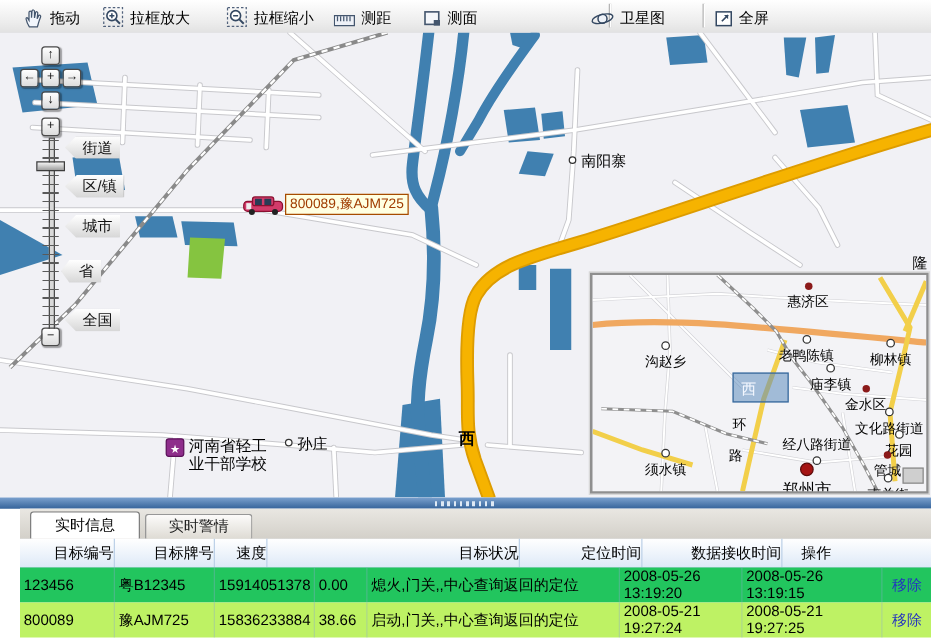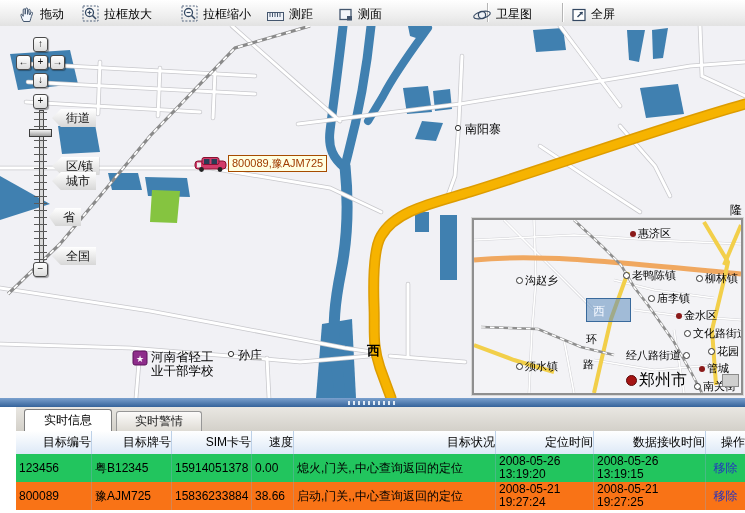--- a/index.html
+++ b/index.html
@@ -15,21 +15,21 @@
   
   .pbtn{position:absolute;width:15px;height:15px;background:linear-gradient(#ffffff,#dcdcdc);border:1px solid #4a4a4a;border-radius:3px;box-sizing:border-box;font-size:10px;line-height:12px;text-align:center;color:#111;box-shadow:1px 1px 1px rgba(0,0,0,.35);cursor:pointer;}
   #zoomticks{left:34px;top:86px;width:13px;height:150px;background:repeating-linear-gradient(#5a5a5a 0 1px,transparent 1px 7px);}
   #zoomtrack{left:39px;top:84px;width:3px;height:154px;background:#d9d9d9;border:1px solid #4a4a4a;}
   #zoomthumb{left:29px;top:103px;width:23px;height:8px;background:linear-gradient(#f4f4f4,#9f9f9f);border:1px solid #3d3d3d;box-sizing:border-box;cursor:pointer;}
   .ztag{position:absolute;height:18px;line-height:18px;background:linear-gradient(#ffffff,#d7d7d7);clip-path:polygon(0 50%,20% 0,100% 0,100% 100%,20% 100%);padding:0 6px 0 14px;font-size:12px;color:#111;filter:drop-shadow(0 0 1px #555);cursor:pointer;white-space:nowrap;}
   
   #veh-label{left:228px;top:129px;height:15px;line-height:15px;background:#ffffe1;border:1px solid #a64b00;color:#a03c00;font-size:11px;padding:0 3px;white-space:nowrap;}
   
   #minimap{left:472px;top:192px;width:267px;height:173px;border:2px solid #8f8f8f;outline:1px solid #d8d8d8;background:#f3f3f6;overflow:hidden;}
-  .mlabel{position:absolute;font-size:11px;white-space:nowrap;color:#000;display:flex;align-items:center;gap:2px;}
+  .mlabel{position:absolute;font-size:11px;white-space:nowrap;color:#000;display:flex;align-items:center;gap:2px;flex-direction:column;}
   .dotr{width:6px;height:6px;border-radius:50%;background:#8b1a1a;display:inline-block;}
   .dotb{width:9px;height:9px;border-radius:50%;background:#a51414;border:1px solid #5d0a0a;display:inline-block;}
   .circ{width:5px;height:5px;border-radius:50%;background:#fff;border:1px solid #333;display:inline-block;}
   #mm-badge{right:2px;bottom:6px;width:15px;height:11px;background:#cfcfcf;border:1px solid #8a8a8a;}
   #viewport{left:112px;top:78px;width:45px;height:24px;background:rgba(92,140,190,.55);border:1px solid #38699c;color:#f4f8ff;font-size:12px;line-height:24px;padding-left:6px;box-sizing:border-box;cursor:move;}
   
   #splitter{left:0;top:398px;width:745px;height:9px;background:linear-gradient(#7ba1ce,#35639a);cursor:row-resize;}
   #grip{left:348px;top:3px;width:48px;height:4px;background:repeating-linear-gradient(90deg,#dfe9f5 0 2px,transparent 2px 5px);}
   
   #panel{left:0;top:407px;width:745px;height:122px;background:#fff;margin-left:16px;}
@@ -229,21 +229,21 @@
   <div class="pbtn" style="left:50px;top:29px">→</div>
   <div class="pbtn" style="left:33px;top:47px">↓</div>
   
   <div class="pbtn" style="left:33px;top:68px">+</div>
   <div id="zoomtrack" class="abs"></div>
   <div id="zoomticks" class="abs"></div>
   <div id="zoomthumb" class="abs"></div>
   <div class="pbtn" style="left:33px;top:236px">−</div>
   
   <div class="ztag" style="left:52px;top:83px">街道</div>
-  <div class="ztag" style="left:52px;top:131px">区/镇</div>
+  <div class="ztag" style="left:52px;top:114px">区/镇</div>
   <div class="ztag" style="left:52px;top:146px">城市</div>
   <div class="ztag" style="left:49px;top:182px">省</div>
   <div class="ztag" style="left:52px;top:221px">全国</div>
 
   
   <div class="abs" style="left:194px;top:130px">
     <svg width="34" height="17" viewBox="0 0 34 17">
       <rect x="1" y="5" width="31" height="8" rx="3" fill="#d23b6a" stroke="#8a1030"></rect>
       <rect x="8" y="1.5" width="17" height="7" rx="2" fill="#d23b6a" stroke="#8a1030"></rect>
       <rect x="10" y="3" width="5.5" height="5" fill="#2a3c55"></rect>
@@ -326,21 +326,21 @@
         <span class="circ"></span>
       </div>
     <div class="mlabel" style="left:234px;top:124px">
         <span class="circ"></span>
         <span>花园</span>
       </div>
     <div class="mlabel" style="left:225px;top:141px">
         <span class="dotr"></span>
         <span>管城</span>
       </div>
-    <div class="mlabel" style="left:152px;top:150px;font-size:16px">
+    <div class="mlabel" style="left:152px;top:150px;font-size:13px">
         <span class="dotb"></span>
         <span>郑州市</span>
       </div>
     <div class="mlabel" style="left:220px;top:159px">
         <span class="circ"></span>
         <span>南关街</span>
       </div>
     <div class="mlabel" style="left:42px;top:139px">
         <span class="circ"></span>
         <span>须水镇</span>
@@ -361,42 +361,41 @@
 
 <div id="panel" class="abs">
   <div id="tabbar" class="abs">
     <div class="tab active">实时信息</div>
     <div class="tab inactive">实时警情</div>
   </div>
 
   <div id="thead" class="abs">
     <div class="hc c1">目标编号</div>
     <div class="hc c2">目标牌号</div>
-    <div class="hc c3">SIM卡号</div>
     <div class="hc c4">速度</div>
     <div class="hc c5">目标状况</div>
     <div class="hc c6">定位时间</div>
     <div class="hc c7">数据接收时间</div>
     <div class="hc c8">操作</div>
   </div>
 
   <div class="trow" style="top:47px;background:#22c55e">
     <div class="tc c1">123456</div>
     <div class="tc c2">粤B12345</div>
     <div class="tc c3">15914051378</div>
     <div class="tc c4">0.00</div>
     <div class="tc c5">熄火,门关,,中心查询返回的定位</div>
     <div class="tc c6">2008-05-26
 13:19:20</div>
     <div class="tc c7">2008-05-26
 13:19:15</div>
     <div class="tc c8"><span class="link">移除</span></div>
   </div>
 
-  <div class="trow" style="top:75px;background:#f97316">
+  <div class="trow" style="top:75px;background:#bef264">
     <div class="tc c1">800089</div>
     <div class="tc c2">豫AJM725</div>
     <div class="tc c3">15836233884</div>
     <div class="tc c4">38.66</div>
     <div class="tc c5">启动,门关,,中心查询返回的定位</div>
     <div class="tc c6">2008-05-21
 19:27:24</div>
     <div class="tc c7">2008-05-21
 19:27:25</div>
     <div class="tc c8"><span class="link">移除</span></div>

